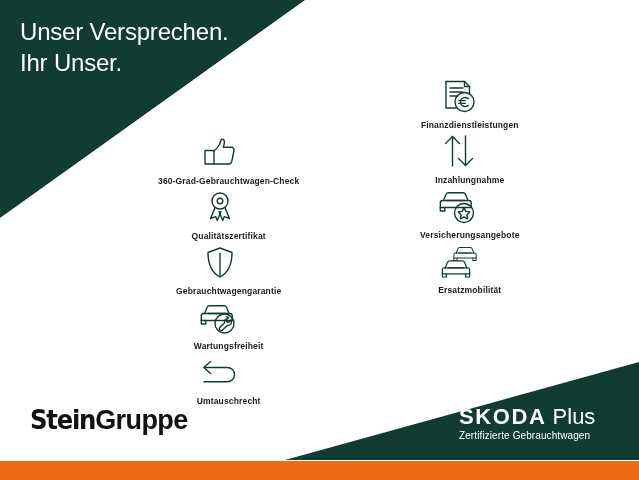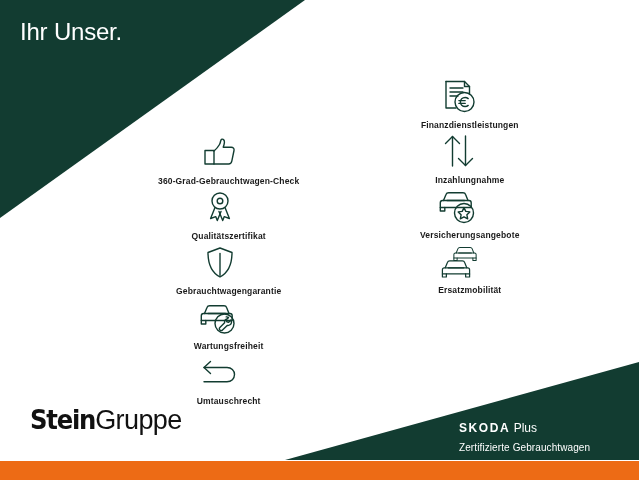--- a/index.html
+++ b/index.html
@@ -95,38 +95,37 @@
     white-space: nowrap;
   }
   .stein-logo .stein {
     font-family: "DejaVu Sans", sans-serif;
     font-weight: bold;
     letter-spacing: -1.2px;
     font-stretch: condensed;
   }
   .stein-logo .gruppe {
     font-family: "Liberation Sans", sans-serif;
-    font-weight: 400;
+    font-weight: 700;
     letter-spacing: -0.6px;
     margin-top: 44px;
   }
   
   .skoda-logo {
     position: absolute;
     left: 459px;
     top: 406px;
     color: #ffffff;
     white-space: nowrap;
     text-align: left;
   }
   .skoda-logo .line1 {
-    font-size: 12px;
+    font-size: 22px;
     line-height: 21px;
     font-weight: 400;
-    margin-top: 12px;
   }
   .skoda-logo .line1 .mark {
     font-weight: bold;
     letter-spacing: 1.6px;
   }
   .skoda-logo .line1 .plus {
     font-weight: 400;
     letter-spacing: 0px;
   }
   .skoda-logo .line2 {
@@ -140,20 +139,21 @@
 </head>
 <body>
 
 <div id="stage">
 
   <div class="bg-green-top"></div>
   <div class="bg-green-bottom"></div>
   <div class="bg-orange-bar"></div>
 
   <div class="headline">
+    <span class="l1">Unser Versprechen.</span>
     <span class="l2">Ihr Unser.</span>
   </div>
 
   <div class="col col-left">
 
     <div class="feature">
       <span class="ic">
         <svg width="44" height="44" viewBox="0 0 44 44" fill="none" stroke="#123c31" stroke-width="1.4" stroke-linejoin="round" stroke-linecap="round">
           <path d="M7 20.5 H16 V34 H7 Z"></path>
           <path d="M16 21 C16 21 19.5 18 21.5 14.5 C23 11.8 22.3 9.5 23.8 9.2 C25.6 8.9 26.6 10.4 26.4 12.6 C26.25 14.3 25.2 17.2 25.2 17.2 H33.2 C35.2 17.2 36.4 18.6 36 20.5 L33.8 31.2 C33.45 33 32.3 34 30.6 34 H16"></path>

